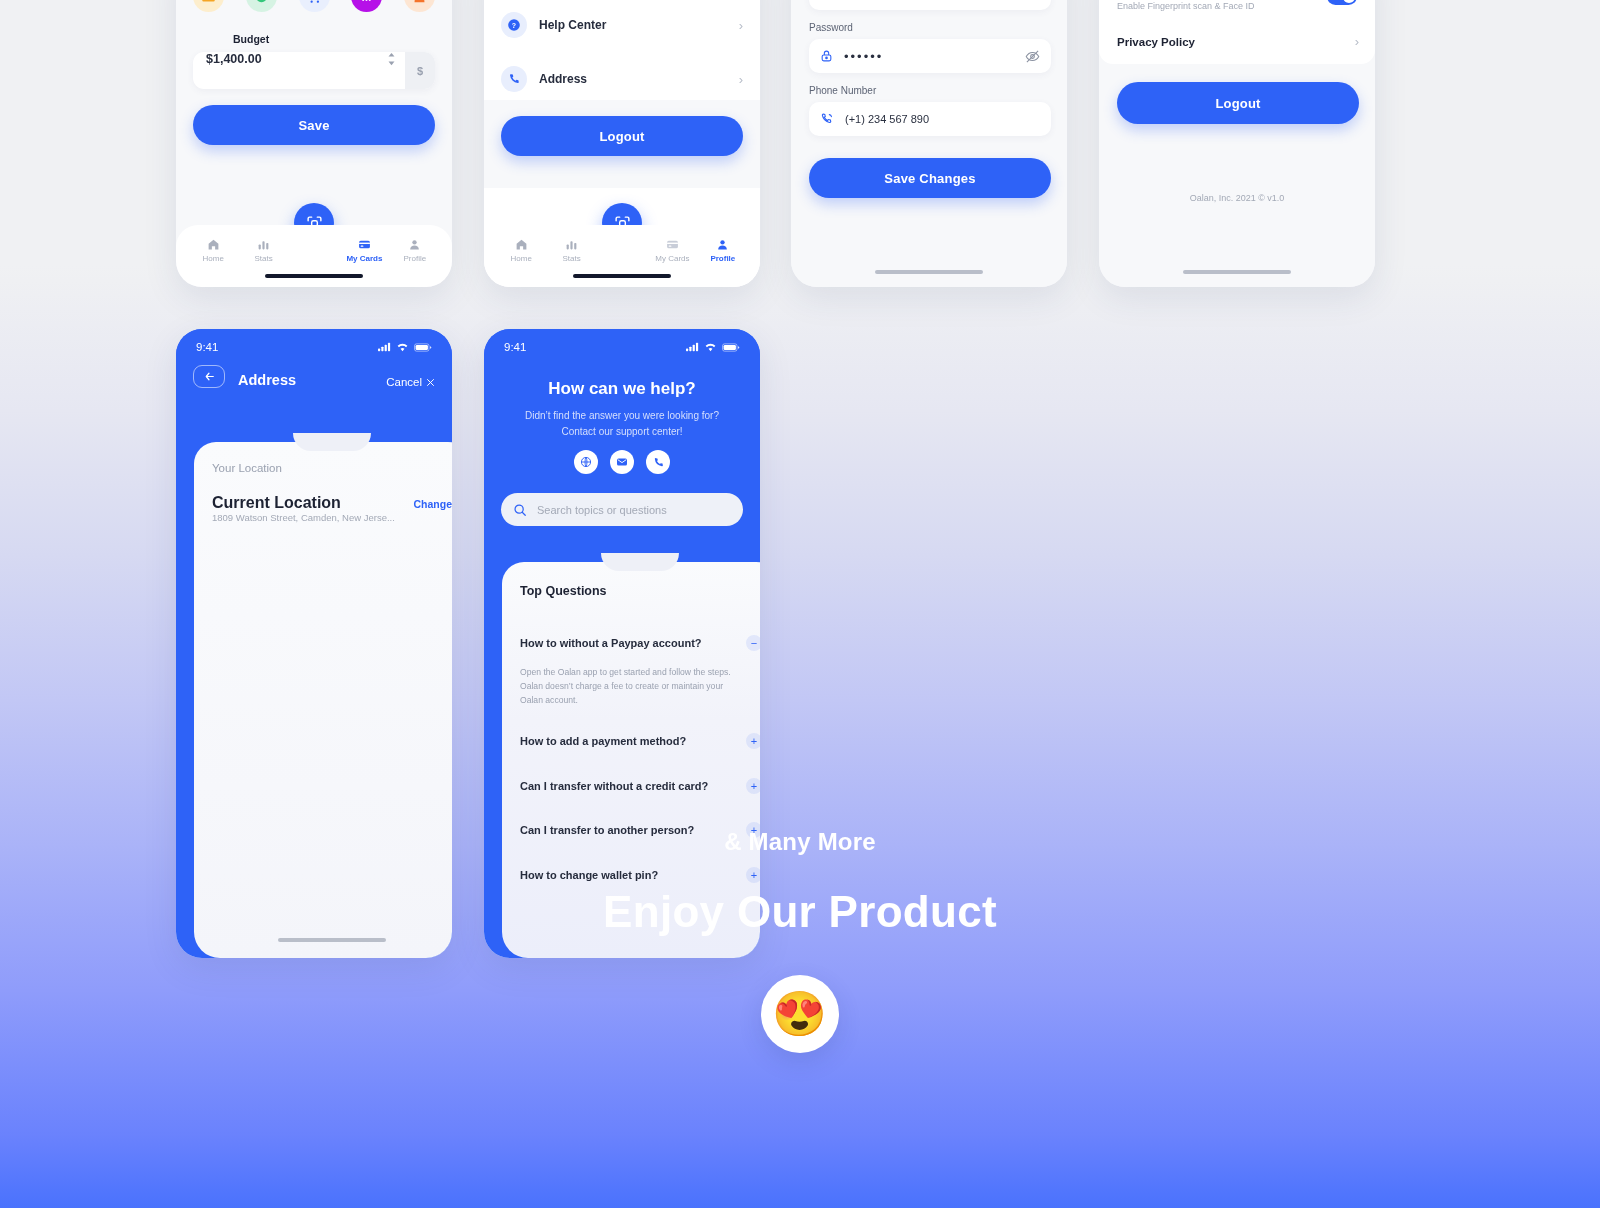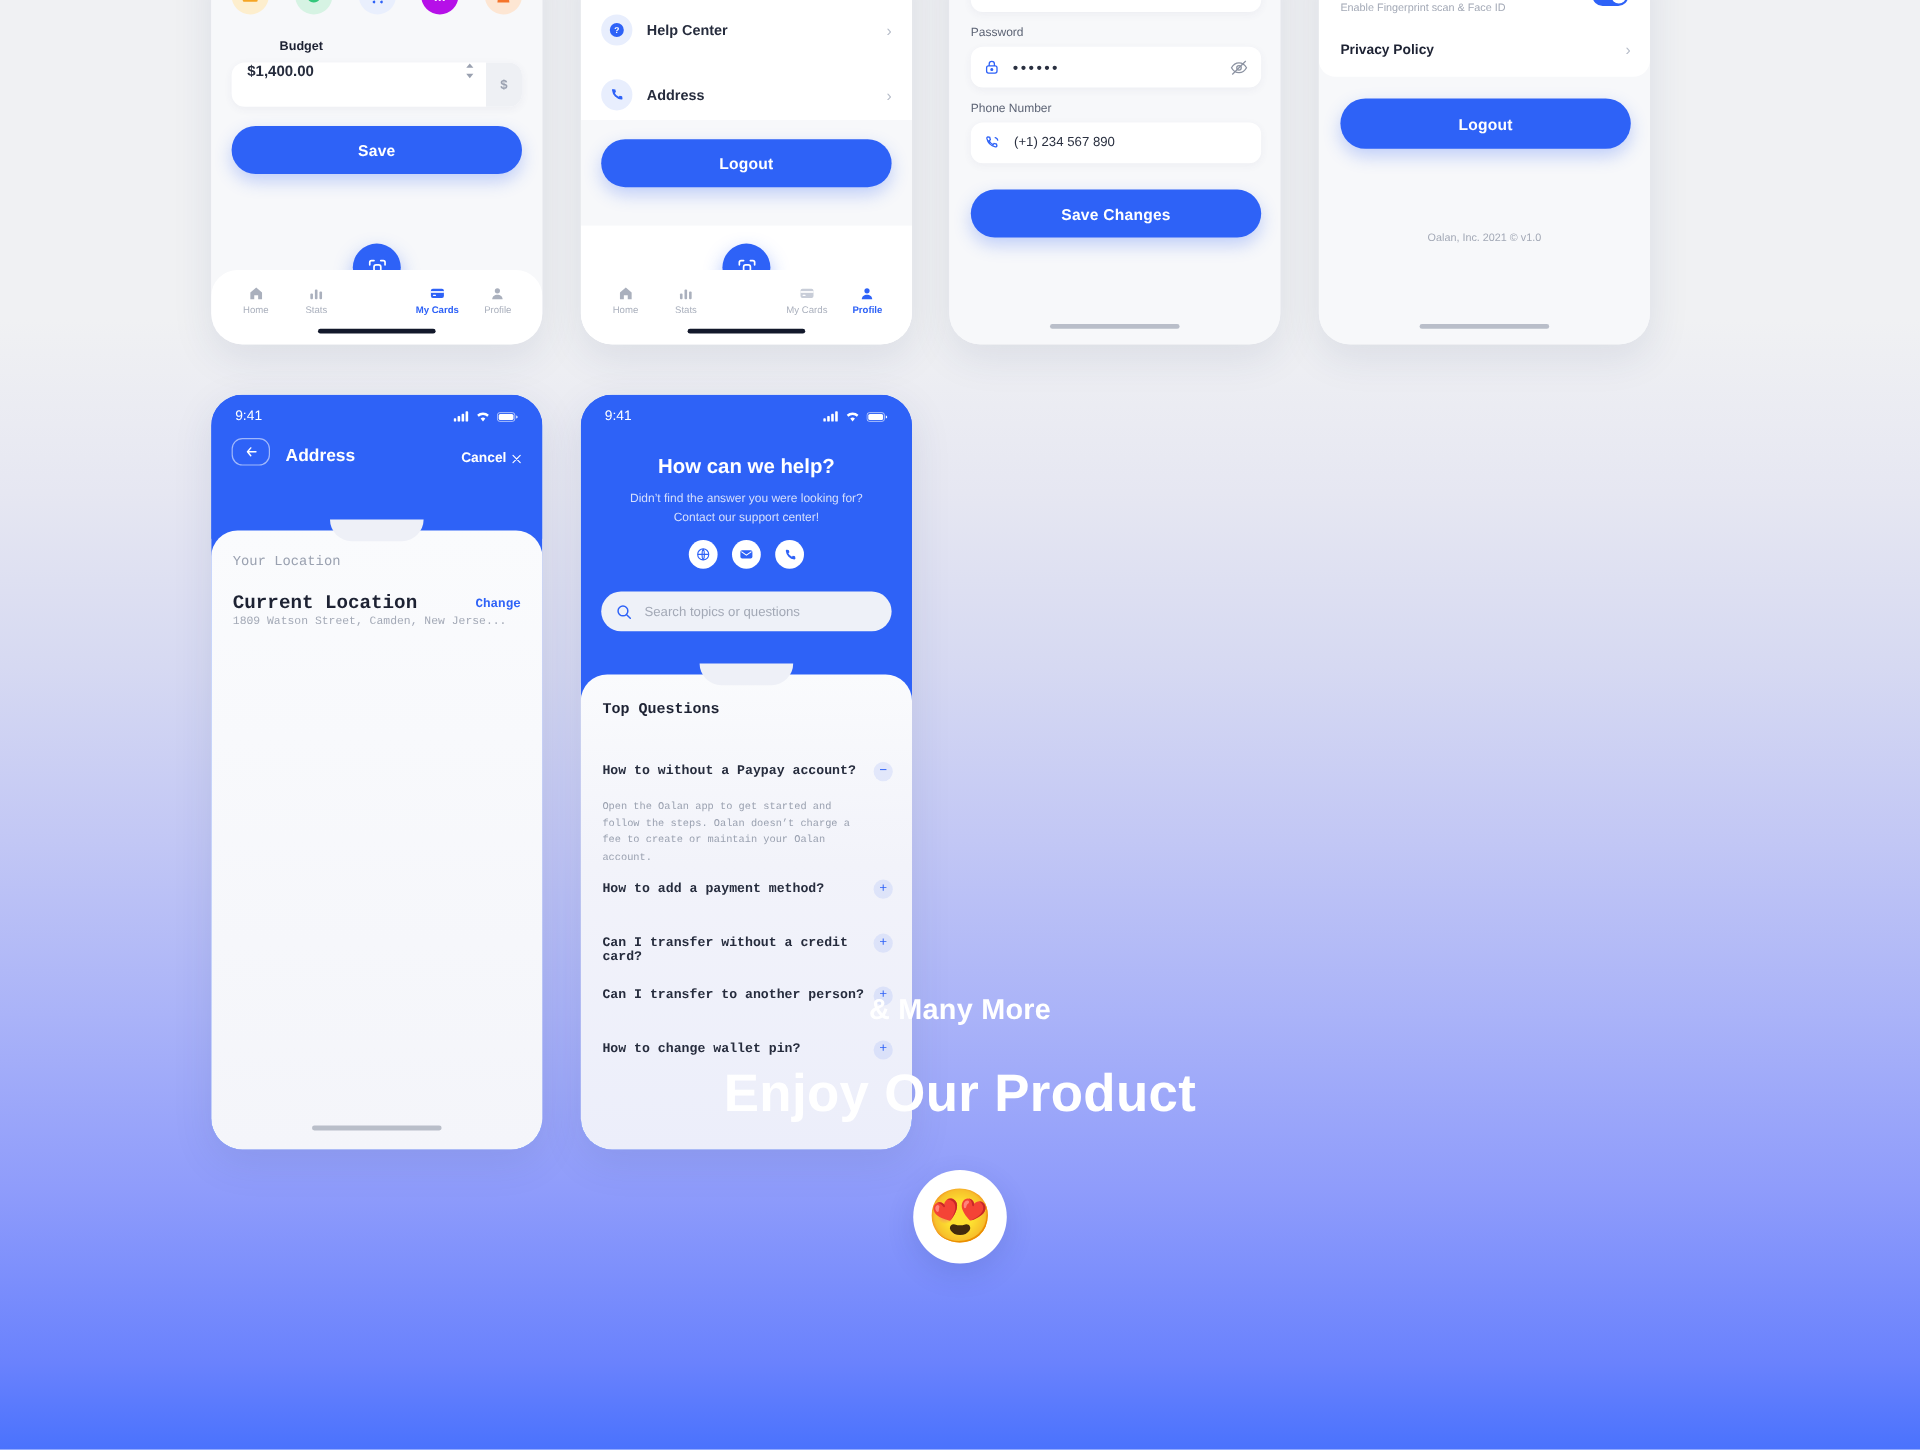--- a/index.html
+++ b/index.html
@@ -142,26 +142,25 @@
   }
   .statusbar { display: flex; align-items: center; justify-content: space-between; padding: 12px 20px 0 20px; }
   .statusbar .time { color: #fff; font-size: 11.5px; font-weight: 400; }
   .statusbar .icons { display: flex; align-items: center; gap: 5px; }
   .navrow { display: flex; align-items: flex-end; padding: 12px 17px 0 17px; }
   .back-btn {
     width: 32px; height: 23px; border: 1.4px solid rgba(255,255,255,.55);
     border-radius: 9px; display: flex; align-items: center; justify-content: center; cursor: pointer;
   }
   .nav-title { margin-left: 13px; color: #fff; font-size: 14.5px; font-weight: 700; }
-  .cancel { margin-left: auto; color: #fff; font-size: 11.5px; font-weight: 700; cursor: pointer; display:flex; align-items:center; gap:4px; }
+  .cancel { margin-left: auto; color: #fff; font-size: 11.5px; font-weight: 400; cursor: pointer; display:flex; align-items:center; gap:4px; }
   .sheet {
-    position: absolute; left: 0; width: 100%;
+    position: absolute; left: 18px; width: 100%;
     background: linear-gradient(to bottom, #fafbfd 0%, #f4f5fa 100%);
     border-radius: 22px 22px 26px 26px;
-    font-family: Liberation Mono, monospace;
   }
   .sheet-notch {
     position:absolute; top:-9px; left:50%; transform:translateX(-50%);
     width:78px; height:18px; border-radius:0 0 40px 40px; background:#eef0f7;
   }
   #p5 .your-loc { position: absolute; top: 20px; left: 18px; font-size: 11.5px; color: #9aa1b0; }
   #p5 .cur-loc { position: absolute; top: 52px; left: 18px; font-size: 16px; font-weight: 700; color: #1d2233; }
   #p5 .cur-addr { position: absolute; top: 70px; left: 18px; font-size: 9.5px; color: #a3a9b6; }
   #p5 .change { position: absolute; top: 56px; right: 18px; font-size: 10.5px; font-weight: 700; color: #2e62f7; cursor: pointer; }
 

